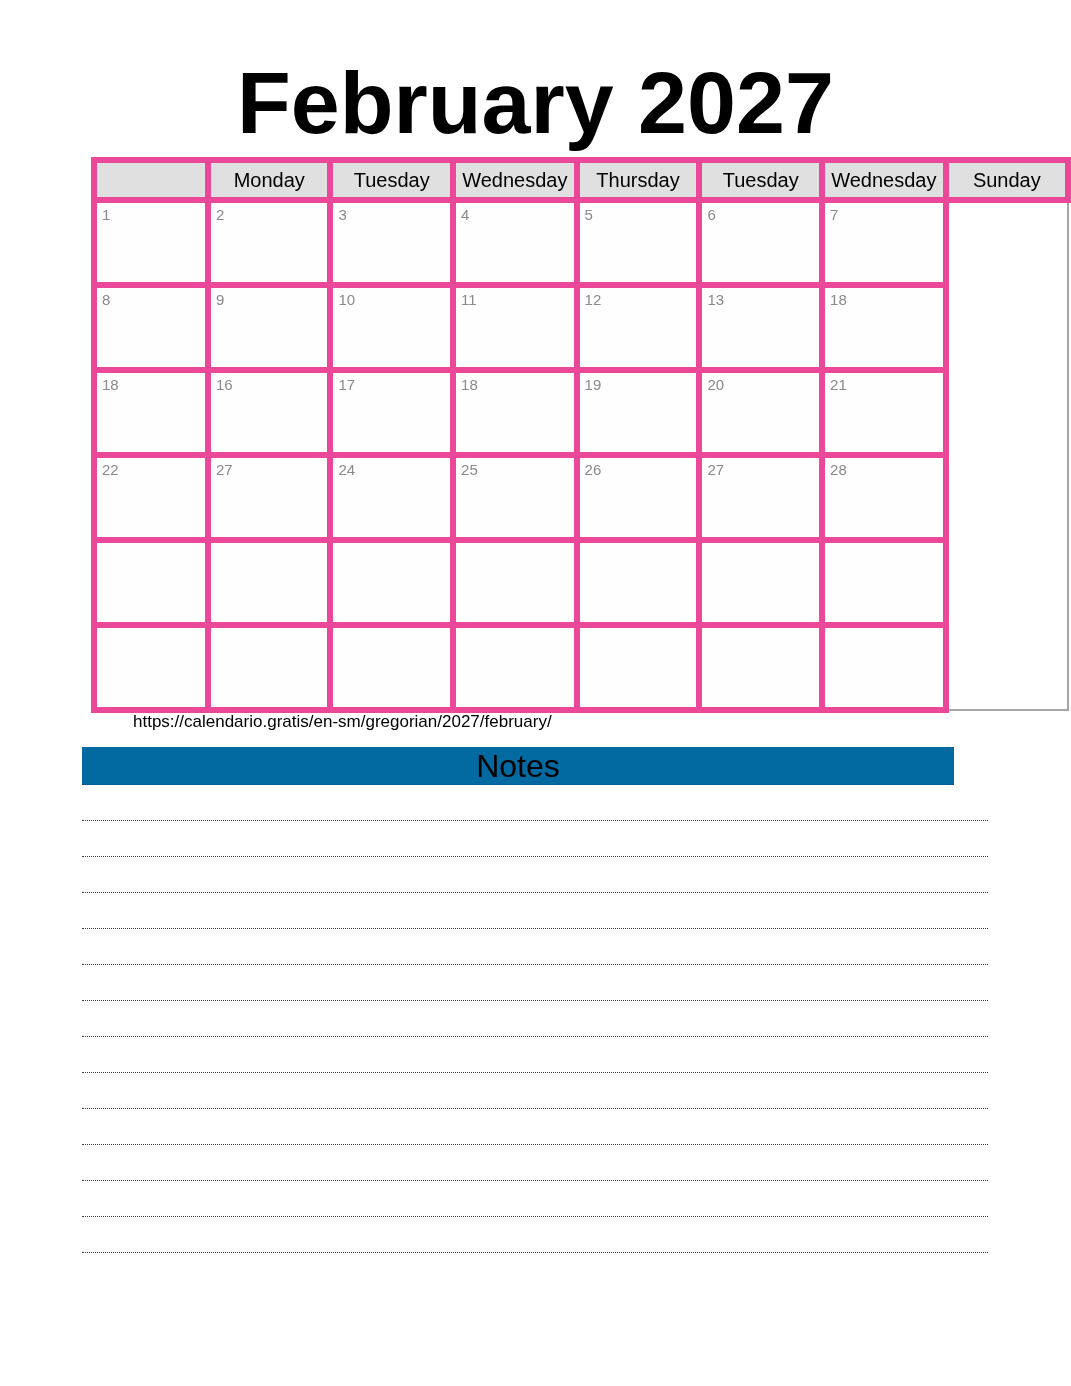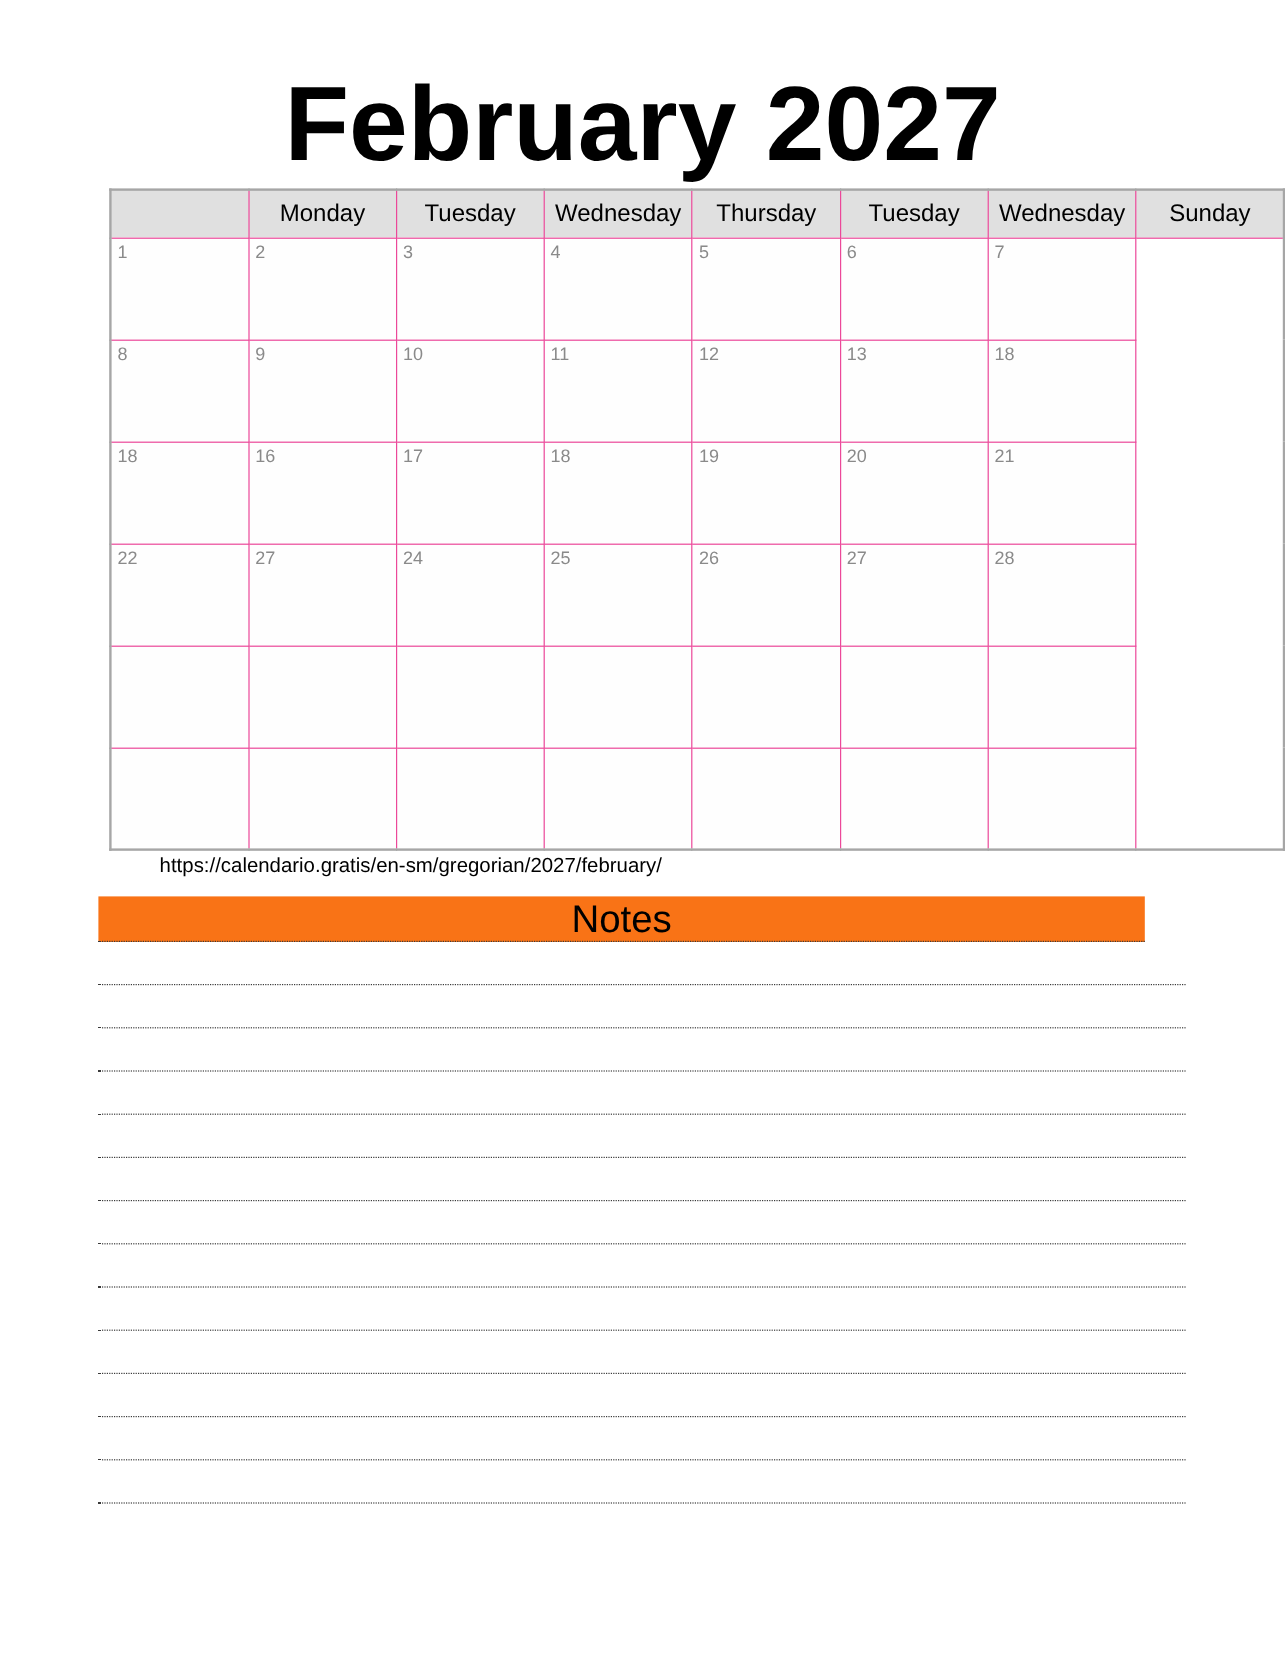--- a/index.html
+++ b/index.html
@@ -22,21 +22,21 @@
     margin-top: 24px;
   }
   table.cal-table {
     position: absolute;
     left: 91px; top: 157px;
     border-collapse: collapse;
     border: 2px solid #a6a6a6;
     table-layout: fixed;
   }
   .cal-table th, .cal-table td {
-    border: 1px solid #ec4899;
+    border: 6px solid #ec4899;
   }
   .cal-table td.side-col {
     width: 64px;
     background: #e0e0e0;
   }
   .cal-table th.weekday {
     width: 124px;
     height: 40px;
     background: #e0e0e0;
     font-size: 20px;
@@ -59,21 +59,21 @@
     position: absolute;
     left: 92px; top: 712px;
     font-size: 17px;
     color: #000000;
     margin-left: 41px;
   }
   .notes-bar {
     position: absolute;
     left: 82px; top: 747px;
     width: 872px; height: 38px;
-    background: #f97316;
+    background: #0369a1;
     border-bottom: 1px dotted #3a3a3a;
     text-align: center;
     font-size: 32px;
     font-weight: 400;
     color: #000000;
     line-height: 38px;
   }
   .notes-lines {
     position: absolute;
     left: 82px; top: 785px;

